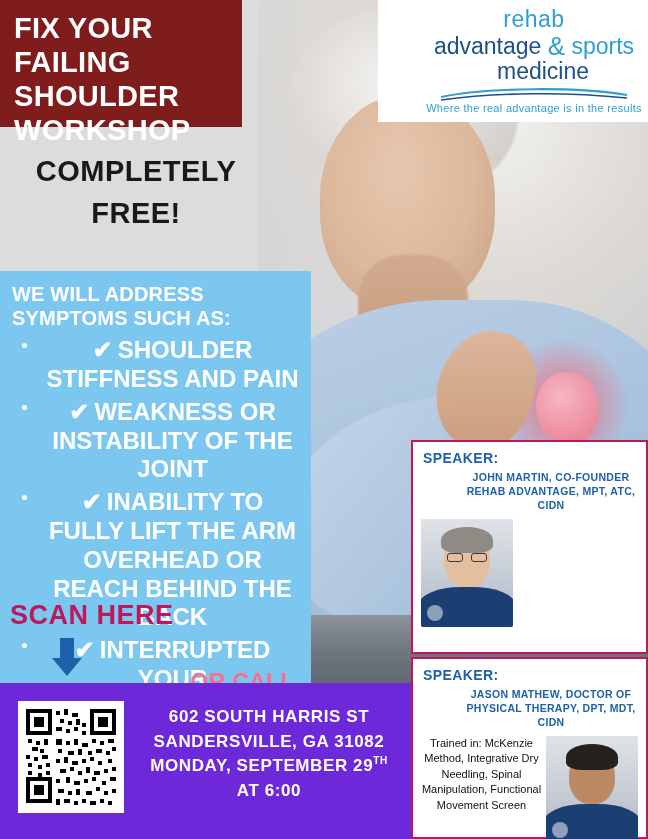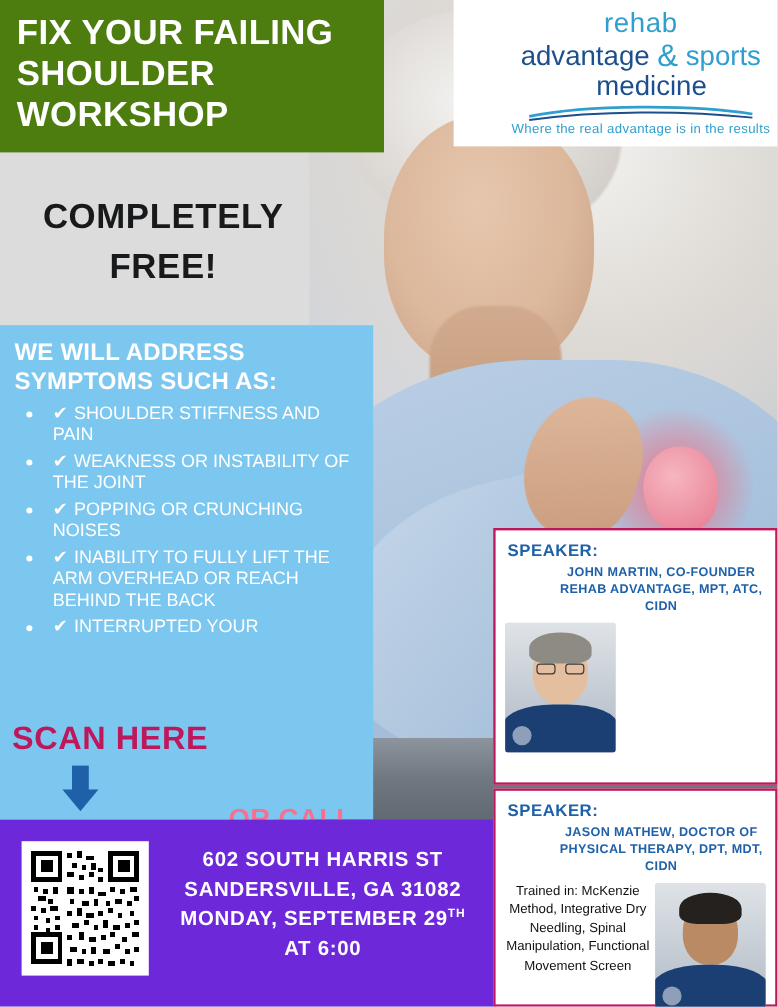--- a/index.html
+++ b/index.html
@@ -71,45 +71,45 @@
   .logo-l2 .adv{color:#1c4f8c;}
   .logo-l2 .amp{color:#2f9fd0;font-size:26px;vertical-align:-1px;}
   .logo-l2 .sports{color:#2f9fd0;}
   .logo-l3{font-size:23px;color:#1c4f8c;line-height:1.05;margin-top:-1px;margin-left:18px;}
   .logo-swoosh{width:190px;height:16px;margin-top:2px;position:relative;}
   .logo-swoosh svg{position:absolute;left:0;top:0;}
   .logo-tag{font-size:11px;color:#2f9fd0;letter-spacing:.3px;margin-top:1px;}
 
   
   .title-block{
-    position:absolute;left:0;top:0;width:320px;height:127px;background:#4d7c0f;
+    position:absolute;left:0;top:0;width:242px;height:127px;background:#7f1d1d;
     padding:12px 14px 0 14px;box-sizing:border-box;
   }
   .title-block .t{
     color:#ffffff;font-weight:bold;font-size:29px;line-height:1.17;letter-spacing:.3px;
   }
 
   
   .free{
-    position:absolute;left:0;top:160px;width:272px;text-align:center;
+    position:absolute;left:0;top:150px;width:272px;text-align:center;
     color:#18191a;font-weight:bold;font-size:29px;line-height:1.45;letter-spacing:.5px;
   }
 
   
   .symptoms{
     position:absolute;left:0;top:271px;width:311px;height:412px;background:#7cc7ef;
     padding:12px 10px 0 12px;box-sizing:border-box;
   }
   .symptoms .head{
     color:#ffffff;font-weight:bold;font-size:20px;line-height:1.18;letter-spacing:.2px;
   }
   .symptoms ul{list-style:none;margin:6px 0 0 0;padding:0 0 0 10px;}
   .symptoms li{
-    color:#ffffff;font-weight:normal;font-size:15px;line-height:1.2;
-    margin-bottom:4px;position:relative;padding-left:22px;
+    color:#ffffff;font-weight:bold;font-size:24px;line-height:1.2;
+    margin-bottom:4px;position:relative;padding-left:22px;text-align:center;
   }
   .symptoms li .dot{
     position:absolute;left:0;top:7px;width:5px;height:5px;border-radius:50%;background:#ffffff;
   }
   .symptoms li .chk{margin-right:5px;}
 
   
   .scan-here{
     position:absolute;left:10px;top:600px;width:170px;
     color:#be185d;font-weight:bold;font-size:27px;letter-spacing:.5px;
@@ -239,24 +239,20 @@
   <div class="symptoms">
     <div class="head">WE WILL ADDRESS SYMPTOMS SUCH AS:</div>
     <ul>
       <li>
         <span class="dot"></span>
         <span class="chk">✔</span><span>SHOULDER STIFFNESS AND PAIN</span>
       </li>
       <li>
         <span class="dot"></span>
         <span class="chk">✔</span><span>WEAKNESS OR INSTABILITY OF THE JOINT</span>
-      </li>
-      <li>
-        <span class="dot"></span>
-        <span class="chk">✔</span><span>POPPING OR CRUNCHING NOISES</span>
       </li>
       <li>
         <span class="dot"></span>
         <span class="chk">✔</span><span>INABILITY TO FULLY LIFT THE ARM OVERHEAD OR REACH BEHIND THE BACK</span>
       </li>
       <li>
         <span class="dot"></span>
         <span class="chk">✔</span><span>INTERRUPTED YOUR</span>
       </li>
     </ul>

